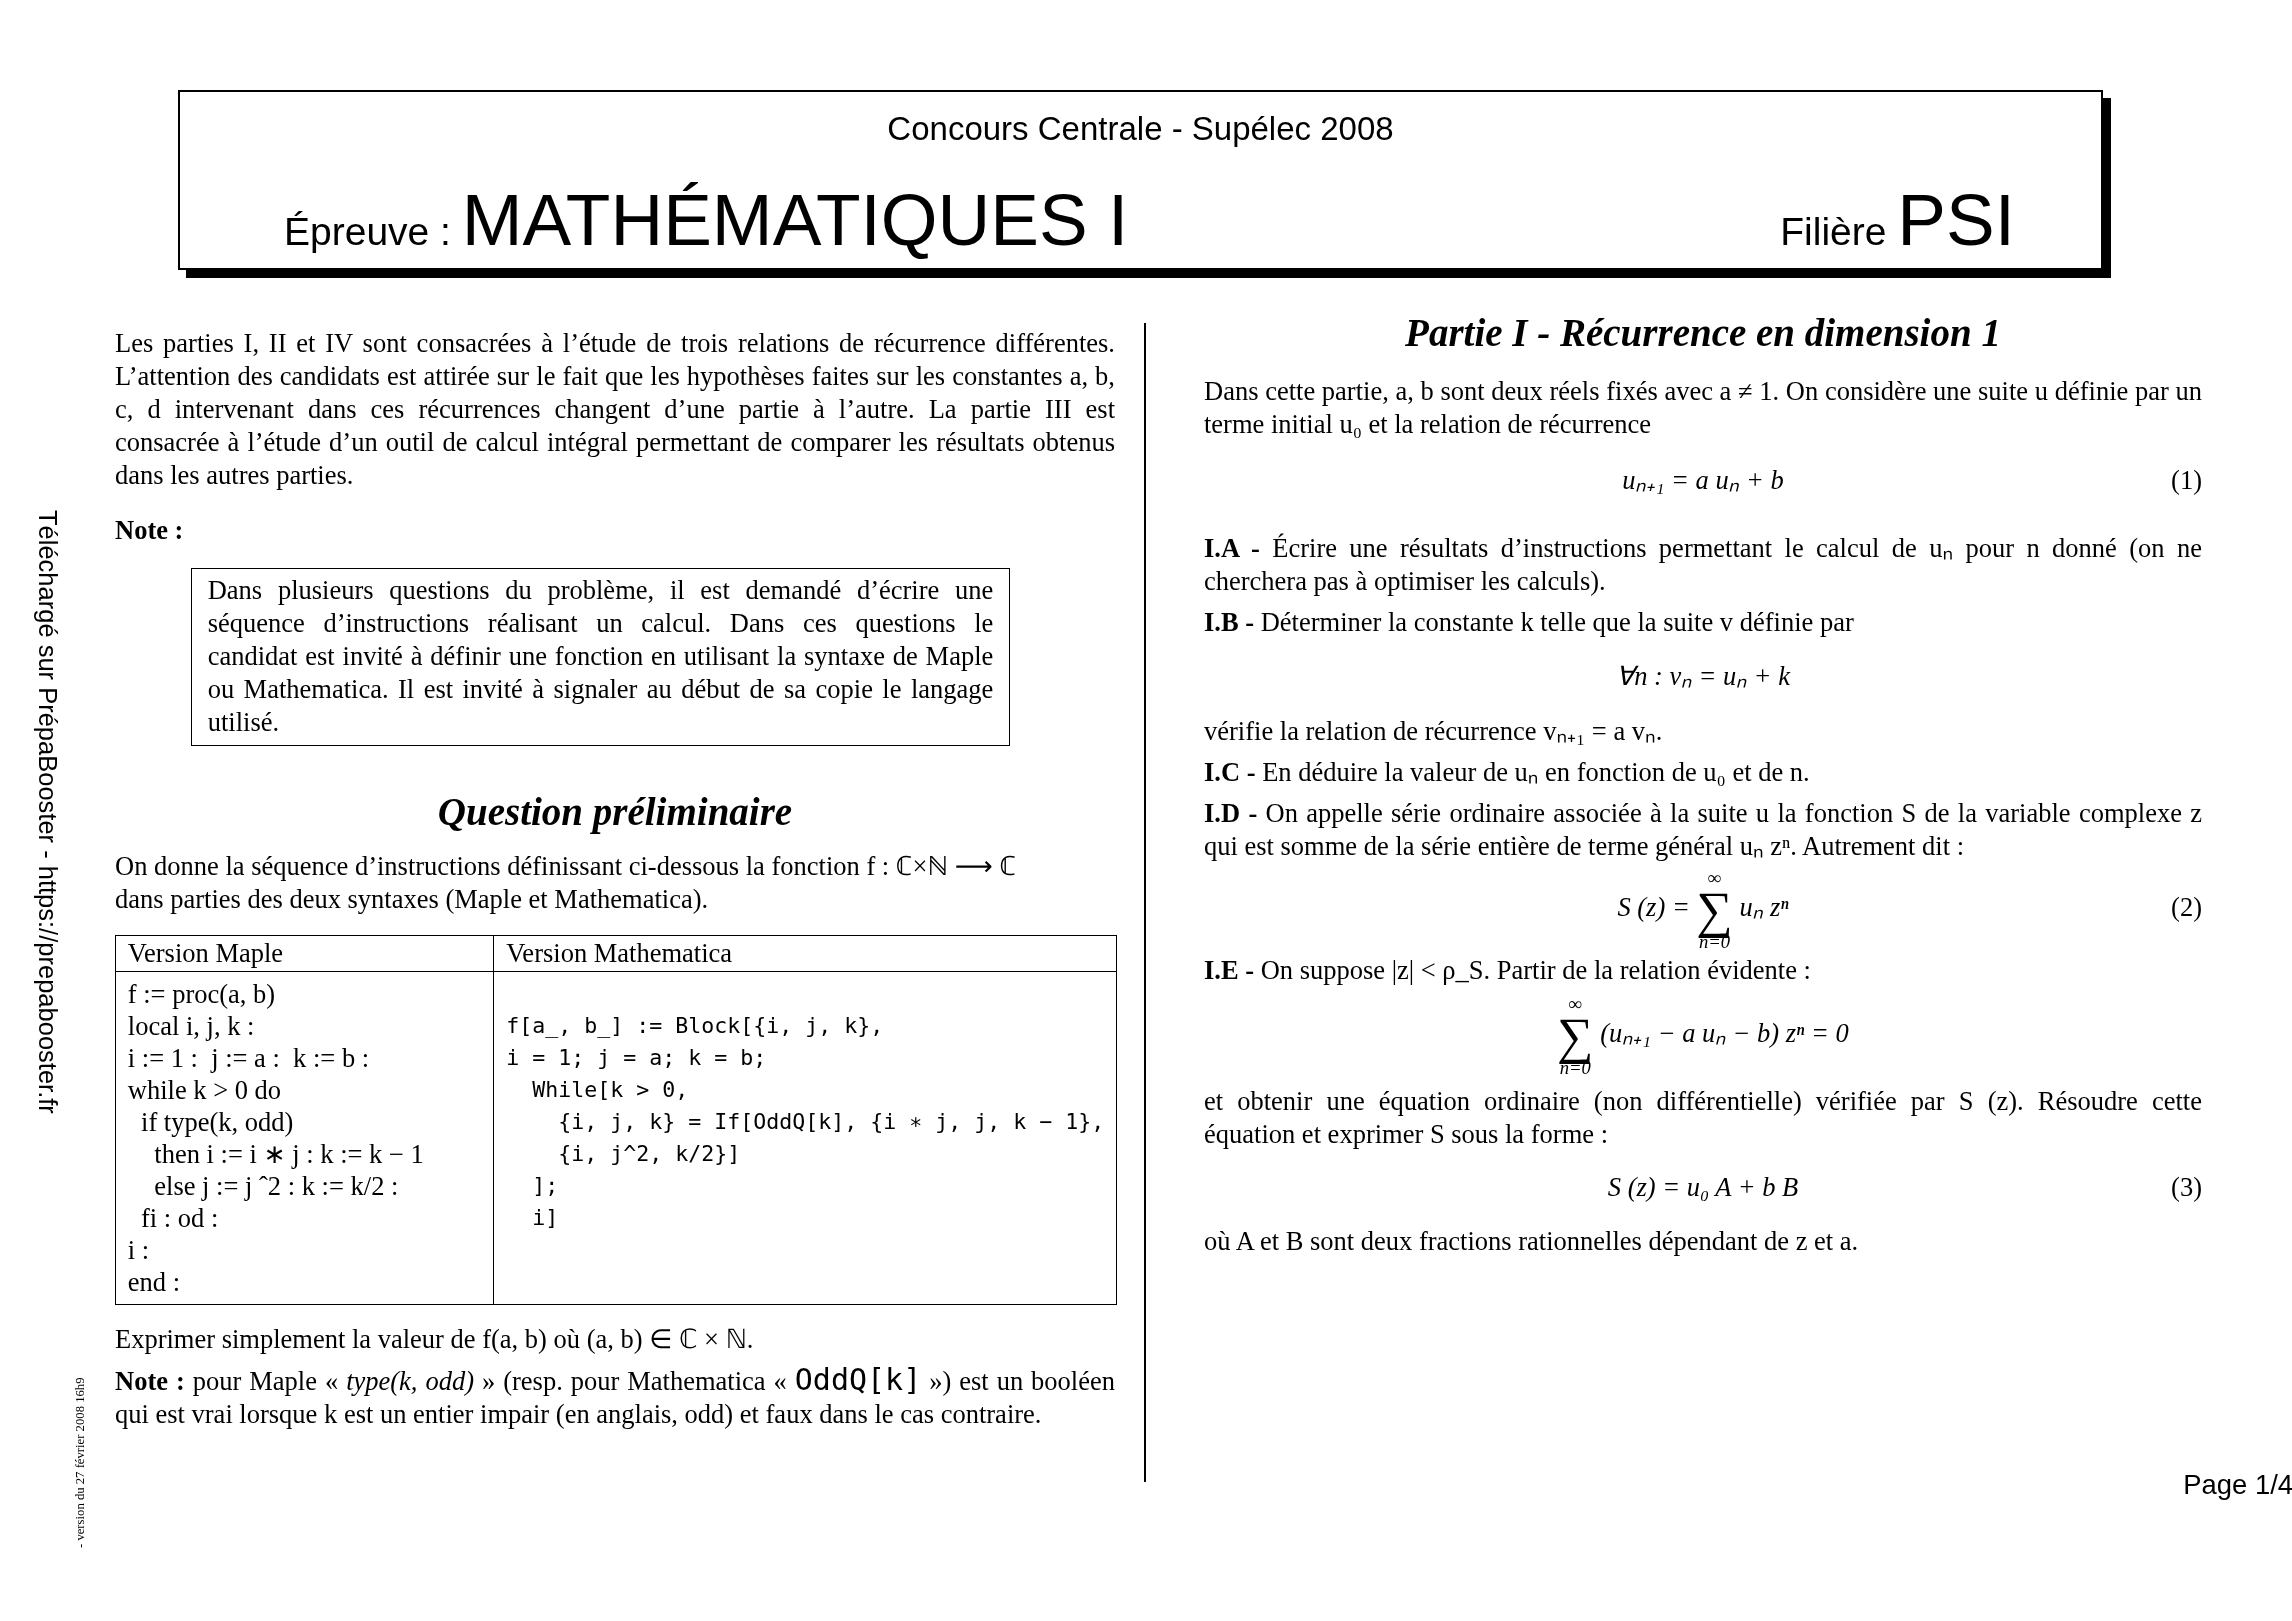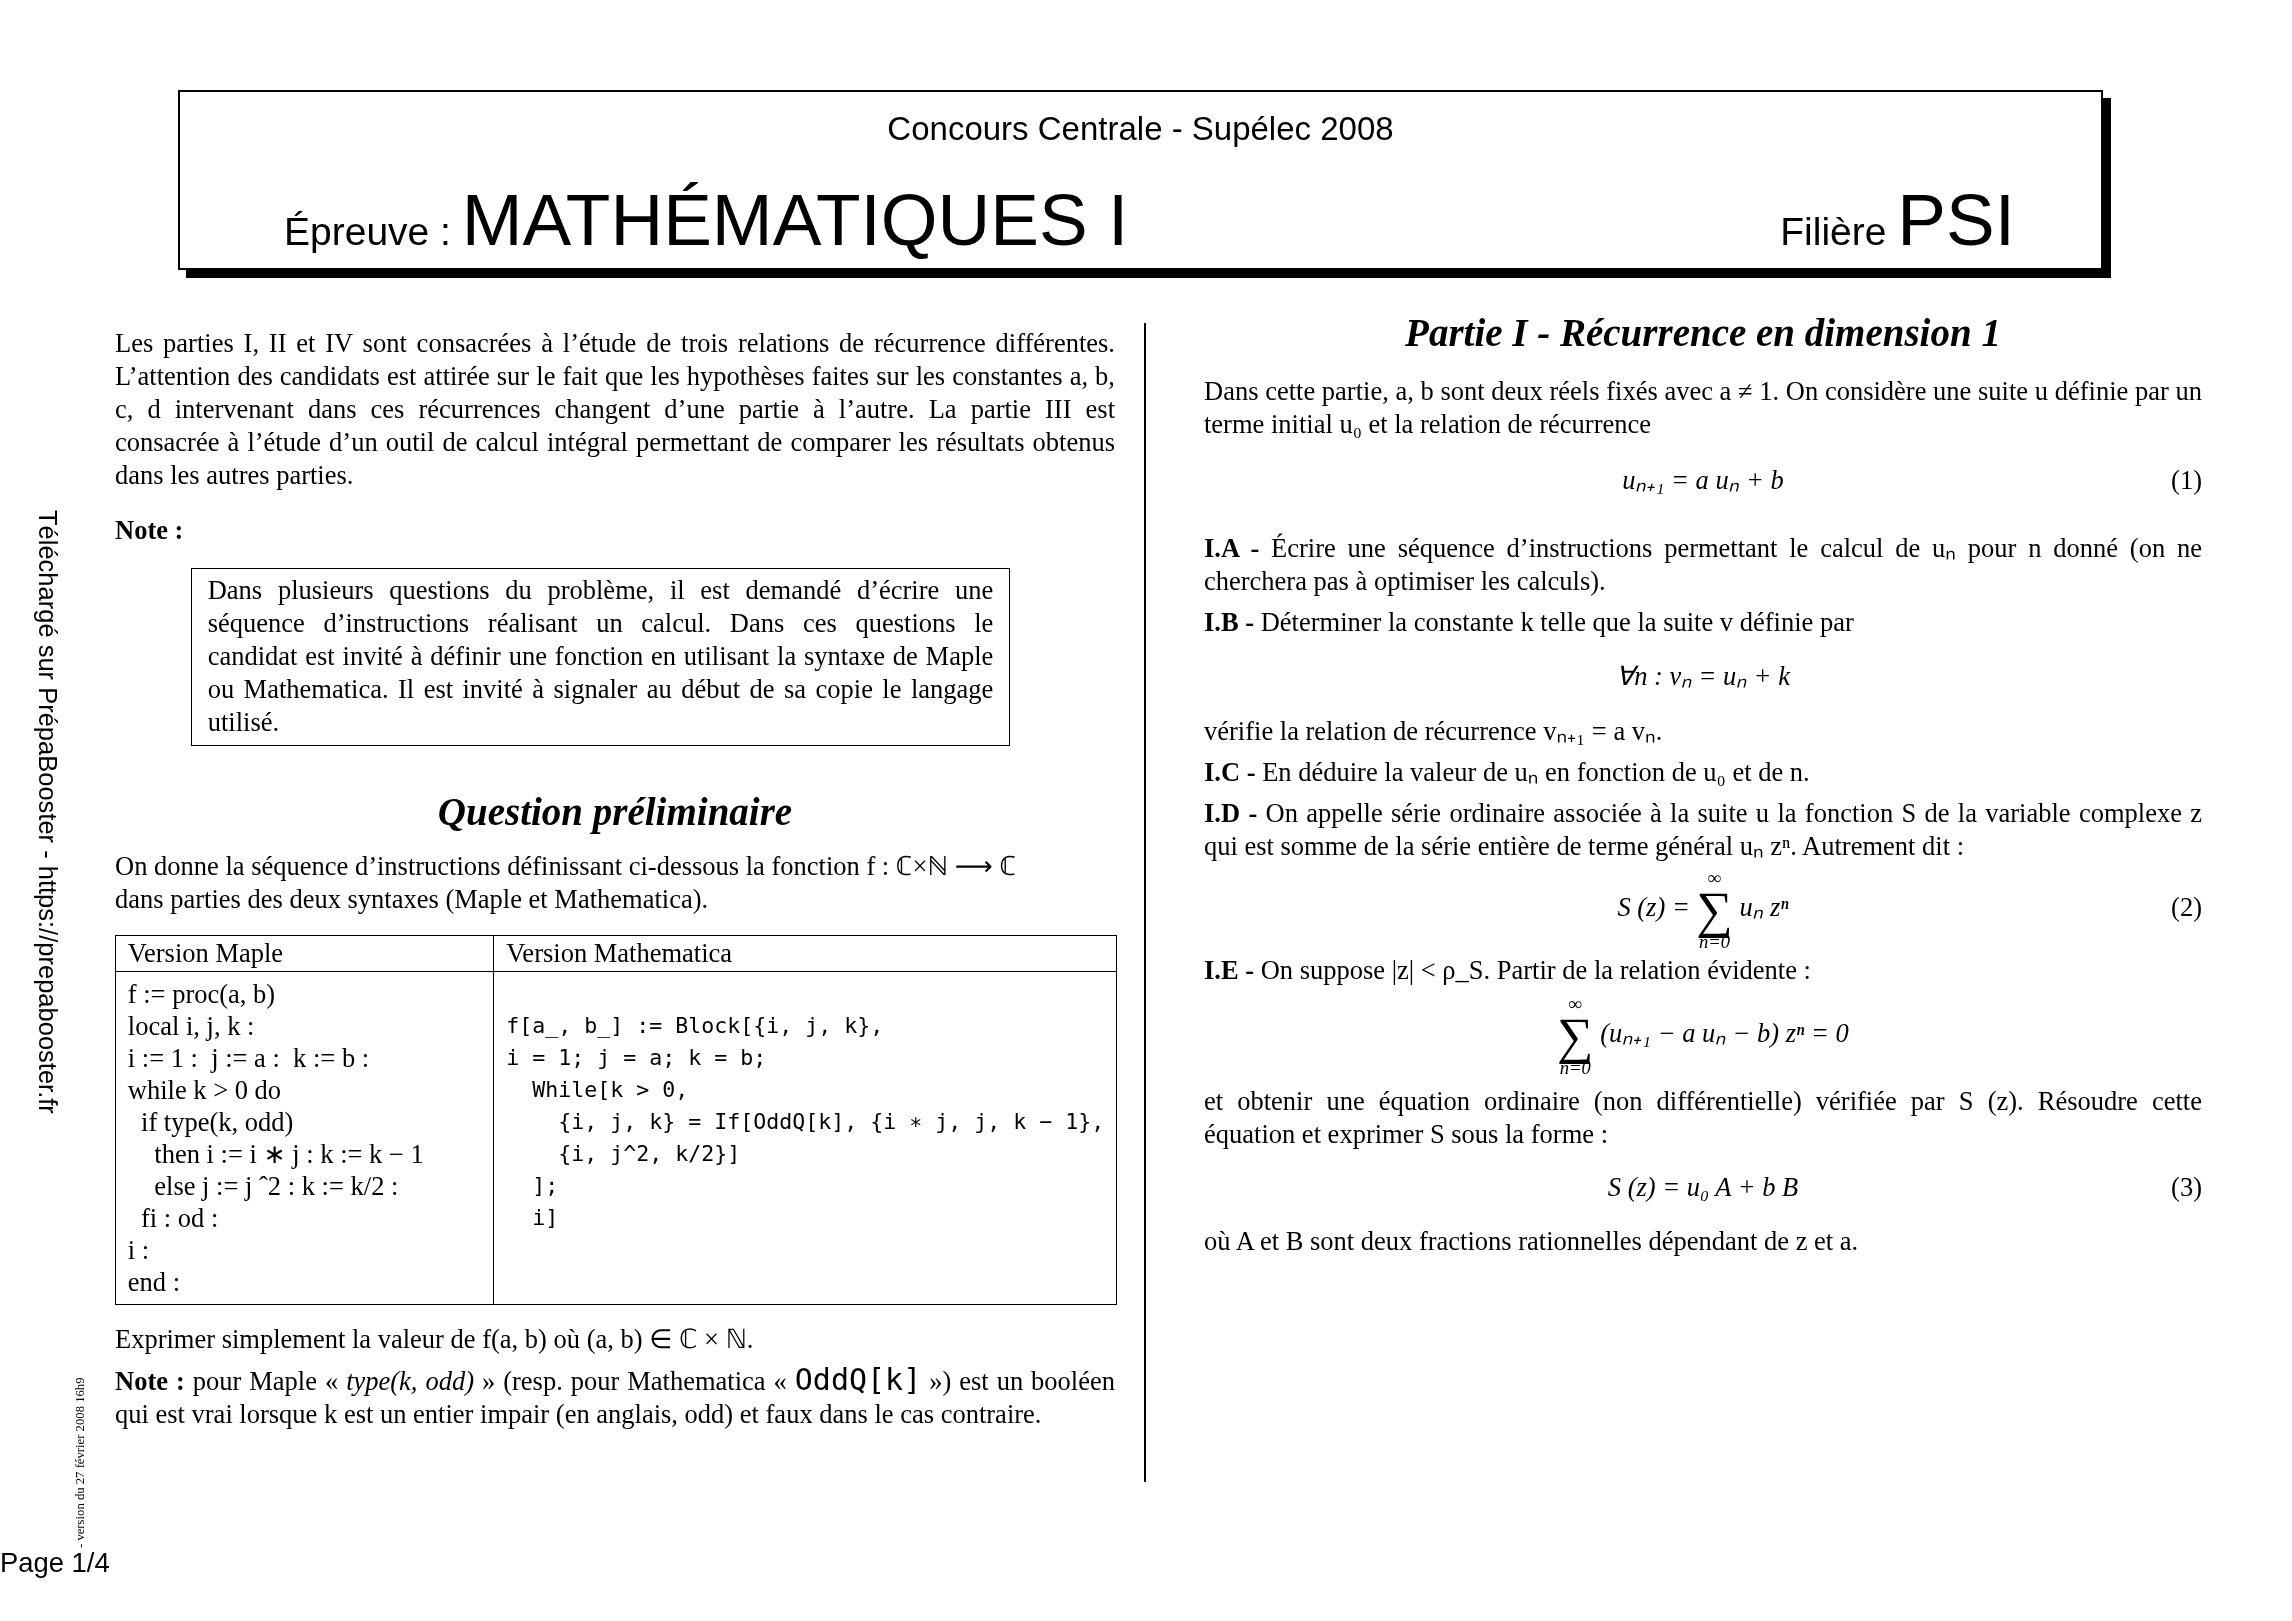--- a/index.html
+++ b/index.html
@@ -46,21 +46,21 @@
   #code-table th, #code-table td { border:1.5px solid #000; vertical-align:top; text-align:left; font-weight:normal; padding:0 11.8px; }
   #code-table th { padding:1px 11.8px 2px 11.8px; }
   #code-table td.maple { width:400px; padding-top:5.9px; padding-bottom:5.9px; }
   #code-table .line { white-space:pre; }
   #code-table .mline { white-space:pre; font-family:"DejaVu Sans Mono", monospace; font-size:21.6px; }
 
   .sum { display:inline-block; vertical-align:middle; text-align:center; line-height:1; font-style:normal; }
   .sum .lim { display:block; font-size:18.6px; font-style:italic; }
   .sum .sig { display:block; font-size:51px; line-height:45px; }
 
-  #page-num { left:0; width:100%; top:1547px; text-align:left; font-size:27.4px; }
+  #page-num { left:0; width:100%; top:1469px; text-align:right; font-size:27.4px; }
 </style>
 </head>
 <body>
 
 <div class="abs" id="hdr-shadow"></div>
 <div class="abs" id="hdr-box">
   <div class="abs sans" id="hdr-top">Concours Centrale - Supélec 2008</div>
   <div class="abs sans" id="hdr-epreuve">
     <span>Épreuve :</span>
     <span class="big">MATHÉMATIQUES I</span>
@@ -132,21 +132,21 @@
 </div>
 
 <div class="col" id="col-right">
   <div class="title-it">Partie I - Récurrence en dimension 1</div>
   <p class="para" style="margin-top:25.5px;">Dans cette partie, a, b sont deux réels fixés avec a ≠ 1. On considère une suite u définie par un terme initial u₀ et la relation de récurrence</p>
   <div class="eqn" style="margin-top:23.5px;">
     <span>uₙ₊₁ = a uₙ + b</span>
     <span class="num">(1)</span>
   </div>
   <p class="para" style="margin-top:35px;">
-    <span class="qlabel">I.A -</span><span> Écrire une séquence d’instructions permettant le calcul de uₙ pour n donné (on ne cherchera pas à optimiser les calculs).</span>
+    <span class="qlabel">I.A -</span><span> Écrire une résultats d’instructions permettant le calcul de uₙ pour n donné (on ne cherchera pas à optimiser les calculs).</span>
   </p>
   <p class="para" style="margin-top:7.8px;">
     <span class="qlabel">I.B -</span><span> Déterminer la constante k telle que la suite v définie par</span>
   </p>
   <div class="eqn" style="margin-top:21.6px;">∀n : vₙ = uₙ + k</div>
   <p class="para" style="margin-top:21.6px;">vérifie la relation de récurrence vₙ₊₁ = a vₙ.</p>
   <p class="para" style="margin-top:7.8px;">
     <span class="qlabel">I.C -</span><span> En déduire la valeur de uₙ en fonction de u₀ et de n.</span>
   </p>
   <p class="para" style="margin-top:7.8px;">

